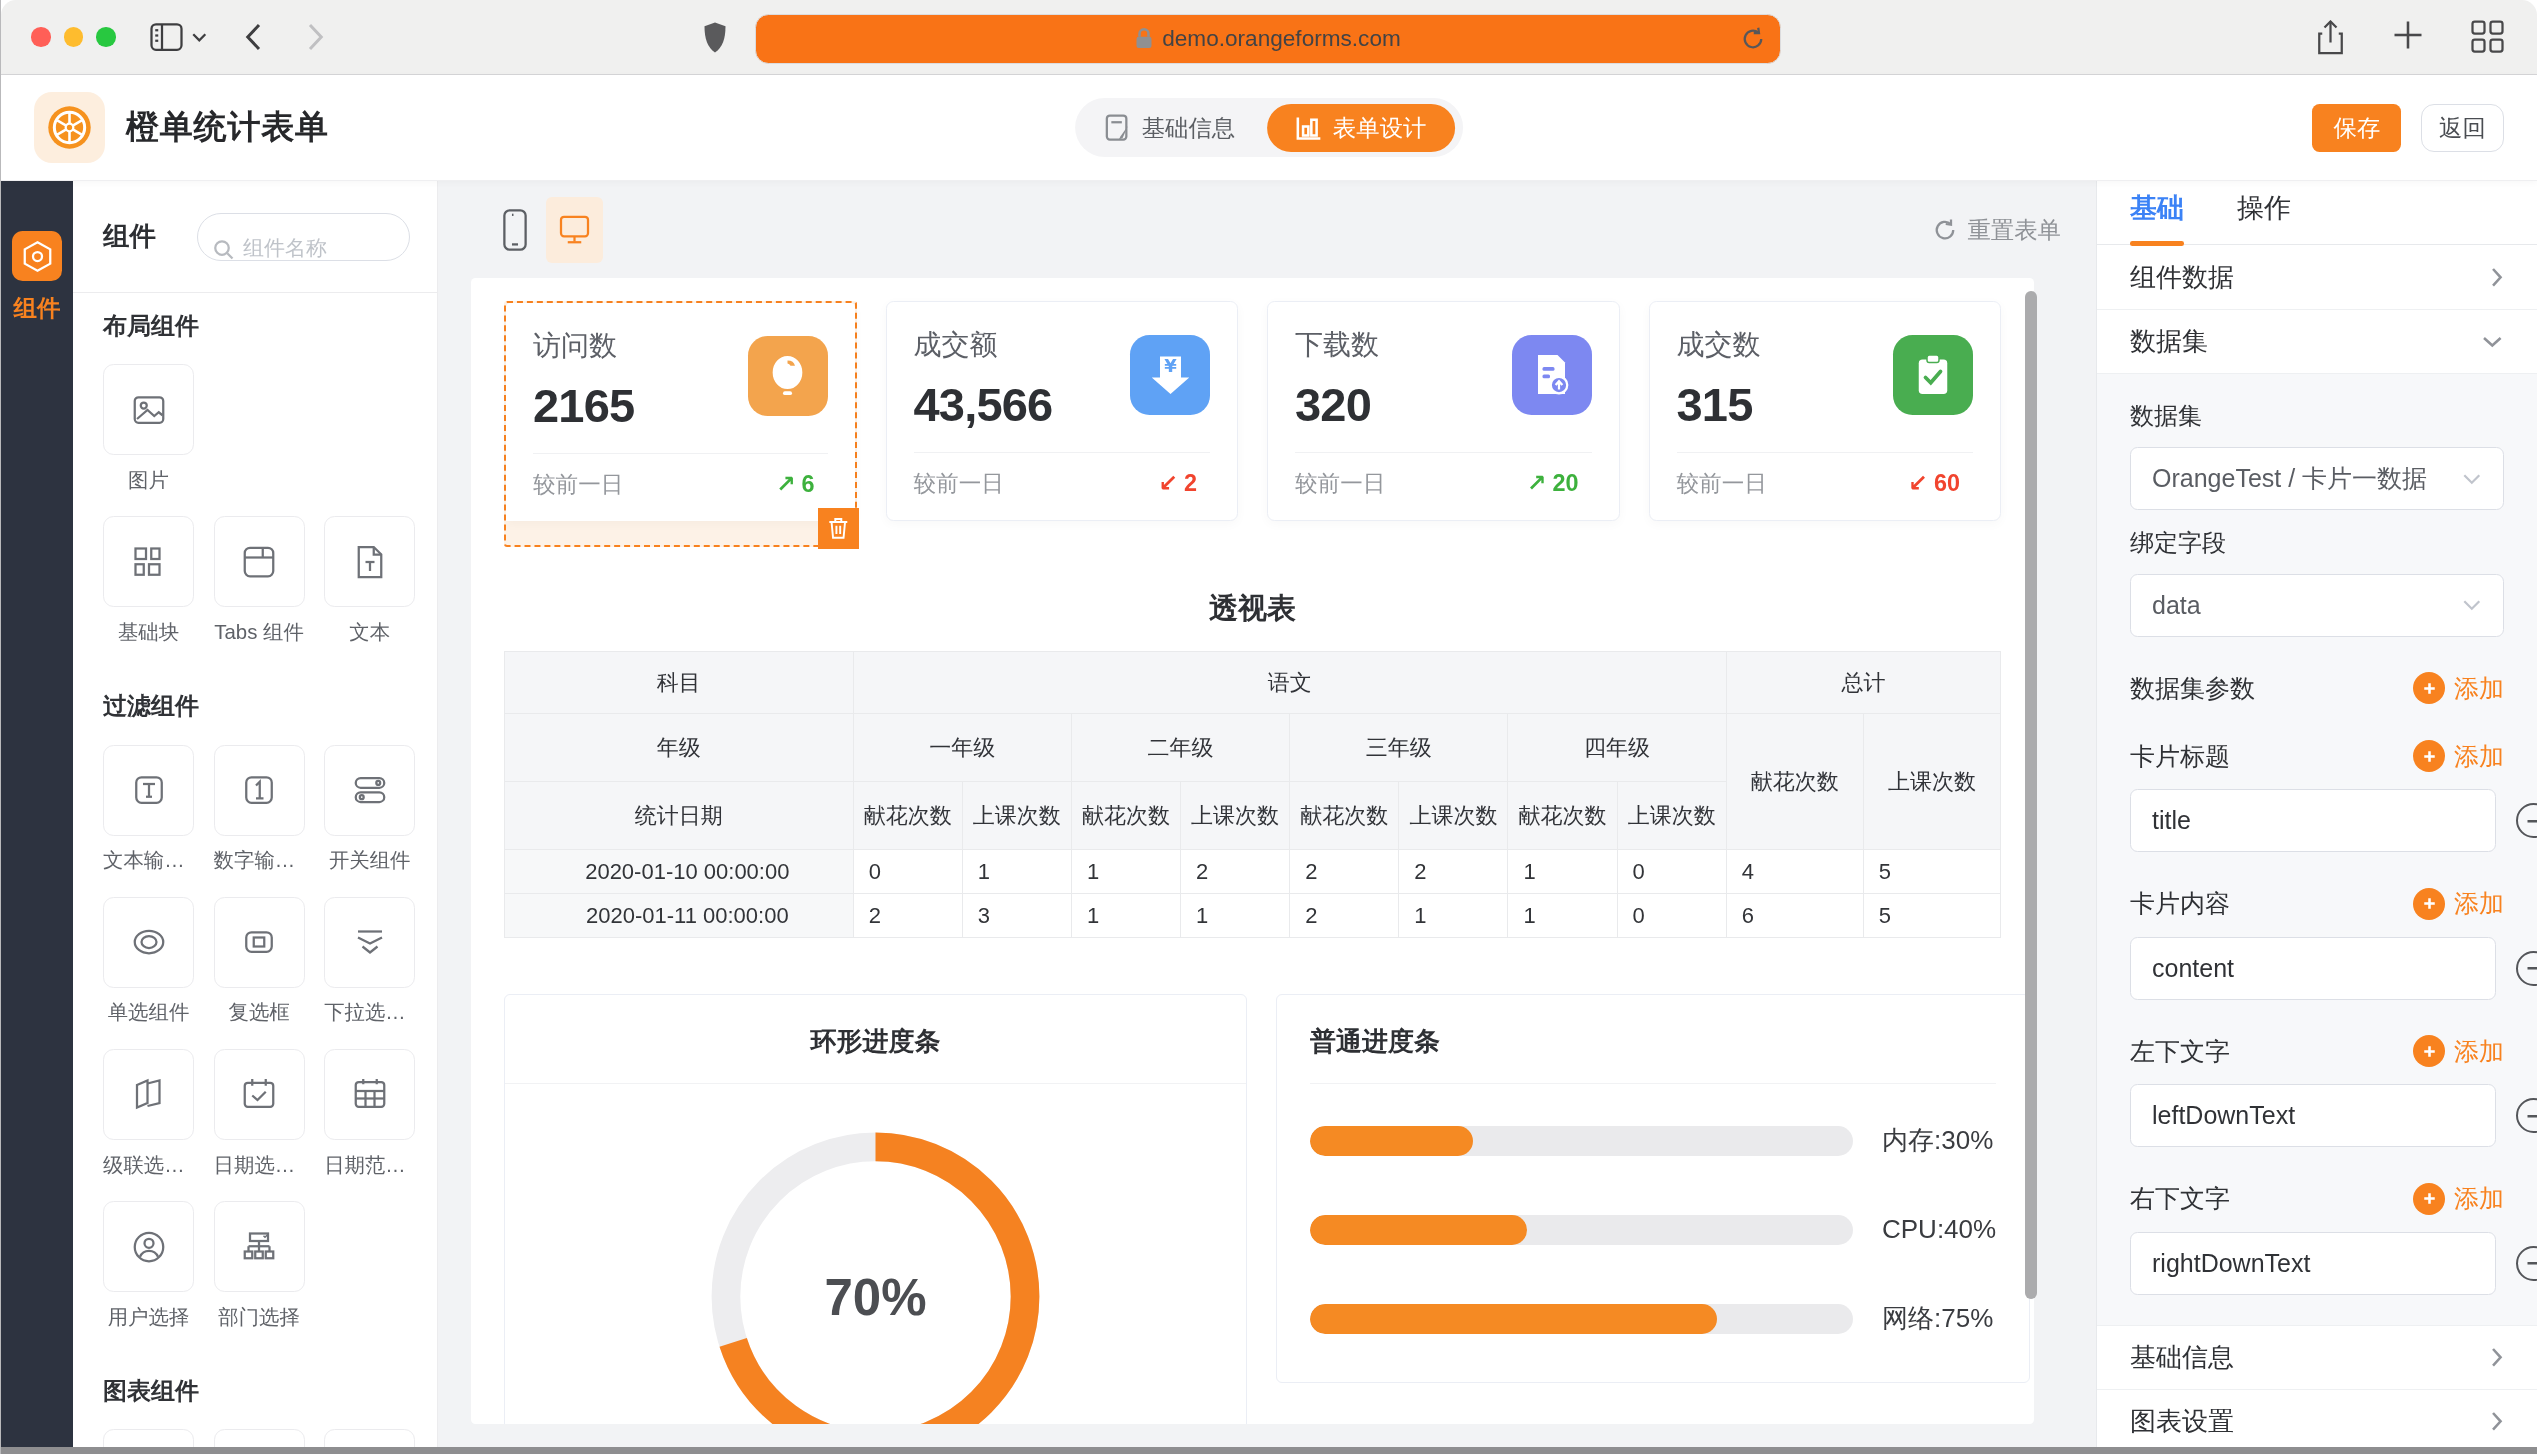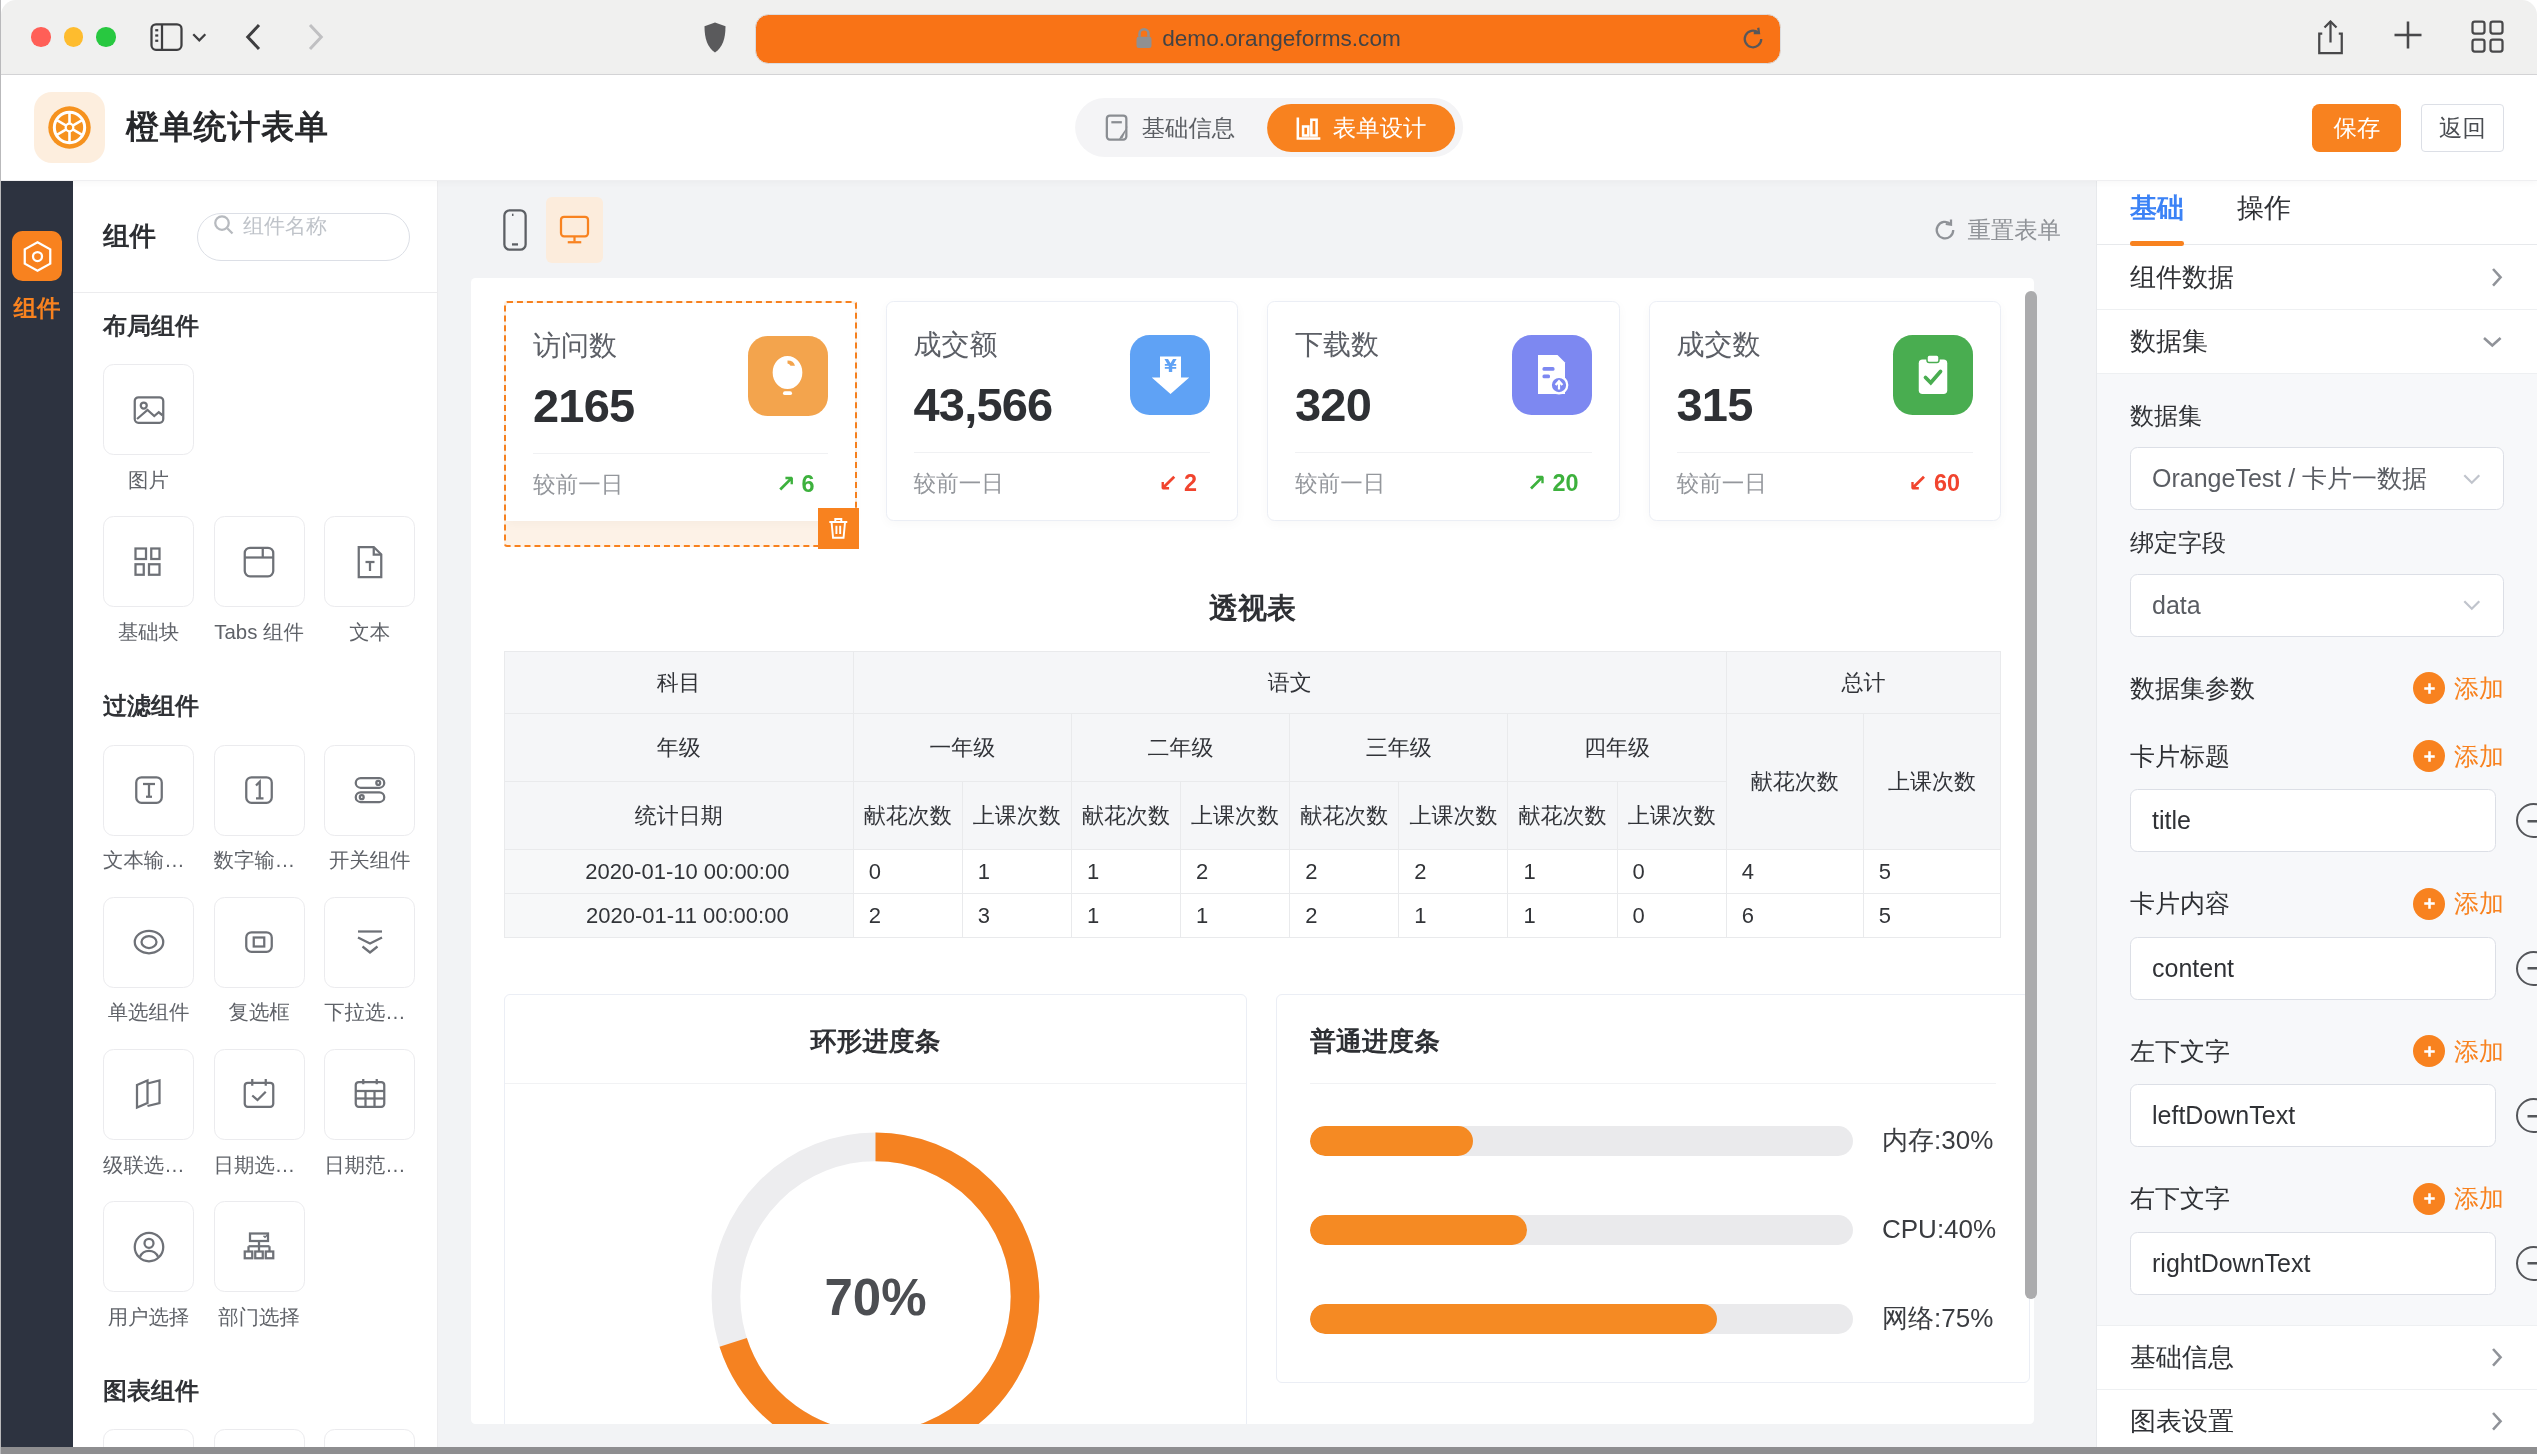--- a/index.html
+++ b/index.html
@@ -35,37 +35,37 @@
   .logo { width:71px; height:71px; border-radius:18px; background:#fdeede; margin-left:33px;
     display:flex; align-items:center; justify-content:center; }
   .app-title { font-size:33px; font-weight:700; color:#27282b; margin-left:21px; letter-spacing:0.8px; }
   .seg { position:absolute; left:50%; transform:translateX(-50%); background:#f4f4f6; border-radius:754px;
     height:59px; display:flex; align-items:center; padding:0 7.5px 0 30px; }
   .seg-item { display:flex; align-items:center; gap:10.6px; font-size:23.4px; color:#5b5e63; margin-right:32px; cursor:pointer; }
   .seg-item.active { background:#f8821f; color:#fff; border-radius:754px; height:48px; padding:0 29px; margin-right:0; }
   .hdr-btns { position:absolute; right:33px; display:flex; gap:19.6px; }
   .btn-save { background:#f8821f; color:#fff; border:none; border-radius:7.5px; font-size:23.4px;
     width:89px; height:48px; font-family:inherit; }
-  .btn-back { background:#fff; color:#4a4d52; border:1.5px solid #dcdfe6; border-radius:4px;
+  .btn-back { background:#fff; color:#4a4d52; border:1.5px solid #dcdfe6; border-radius:13px;
     font-size:23.4px; width:83px; height:48px; font-family:inherit; }
 
   
   .main { display:flex; height:1273px; }
 
   .rail { width:72px; background:#2d3340; display:flex; flex-direction:column; align-items:center; flex:none; }
   .rail-btn { width:50px; height:50px; background:#f8821f; border-radius:10.6px; margin-top:50px;
     display:flex; align-items:center; justify-content:center; color:#fff; }
   .rail-label { color:#f8821f; font-size:23.4px; margin-top:10.6px; font-weight:600; }
 
   .palette { width:365px; background:#fff; border-right:1.5px solid #ececee; flex:none; overflow:hidden; }
   .palette-head { height:112px; display:flex; align-items:center; justify-content:space-between;
     padding:0 27px 0 30px; border-bottom:1.5px solid #ececee; }
   .palette-title { font-size:26.4px; font-weight:700; color:#2d2f33; }
   .search-box { width:213px; height:48px; border:1.5px solid #dcdfe6; border-radius:24px;
-    display:flex; align-items:flex-start; padding:0 15px; color:#b7babf; }
+    display:flex; align-items:flex-end; padding:0 15px; color:#b7babf; }
   .search-box input { border:none; outline:none; width:151px; font-size:21px; margin-left:9px;
     color:#606266; font-family:inherit; background:transparent; }
   .search-box input::placeholder { color:#bfc3c9; }
   .palette-body { padding:0 21px 0 30px; }
   .sec-title { font-size:24px; font-weight:700; color:#303236; margin-top:16.6px; }
   .sec-title.later { margin-top:44px; }
   .tile-row { display:flex; gap:19.6px; margin-top:22.6px; }
   .tile { width:91px; }
   .tile-box { width:91px; height:91px; border:1.5px solid #ebebee; border-radius:10.6px; background:#fff;
     display:flex; align-items:center; justify-content:center; color:#6e7177; }

